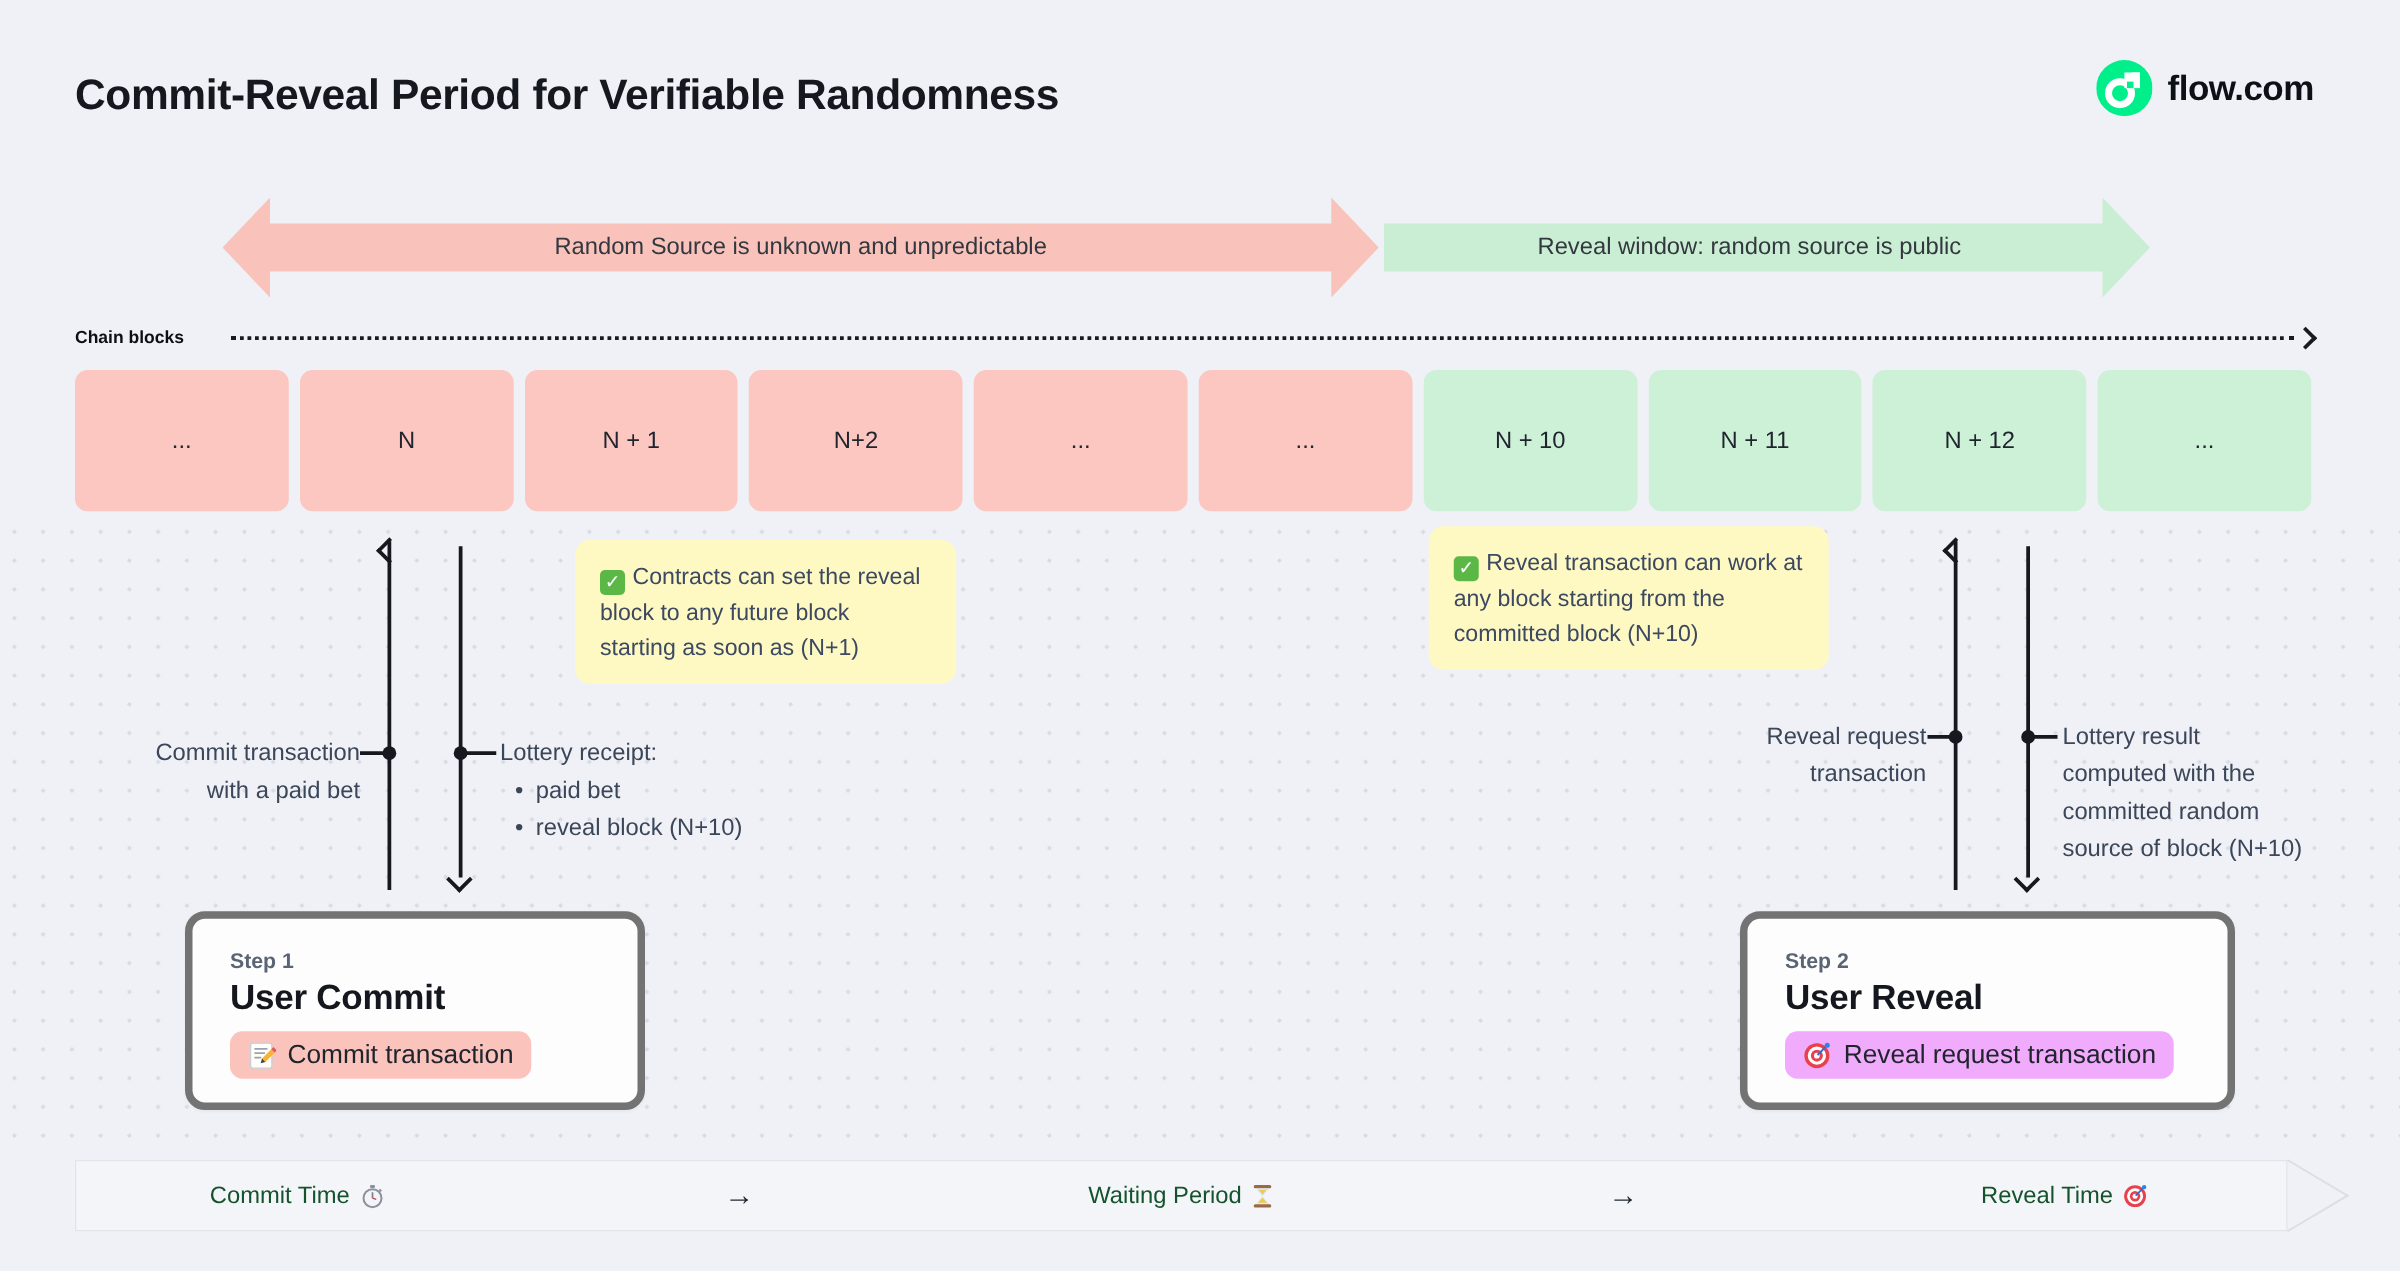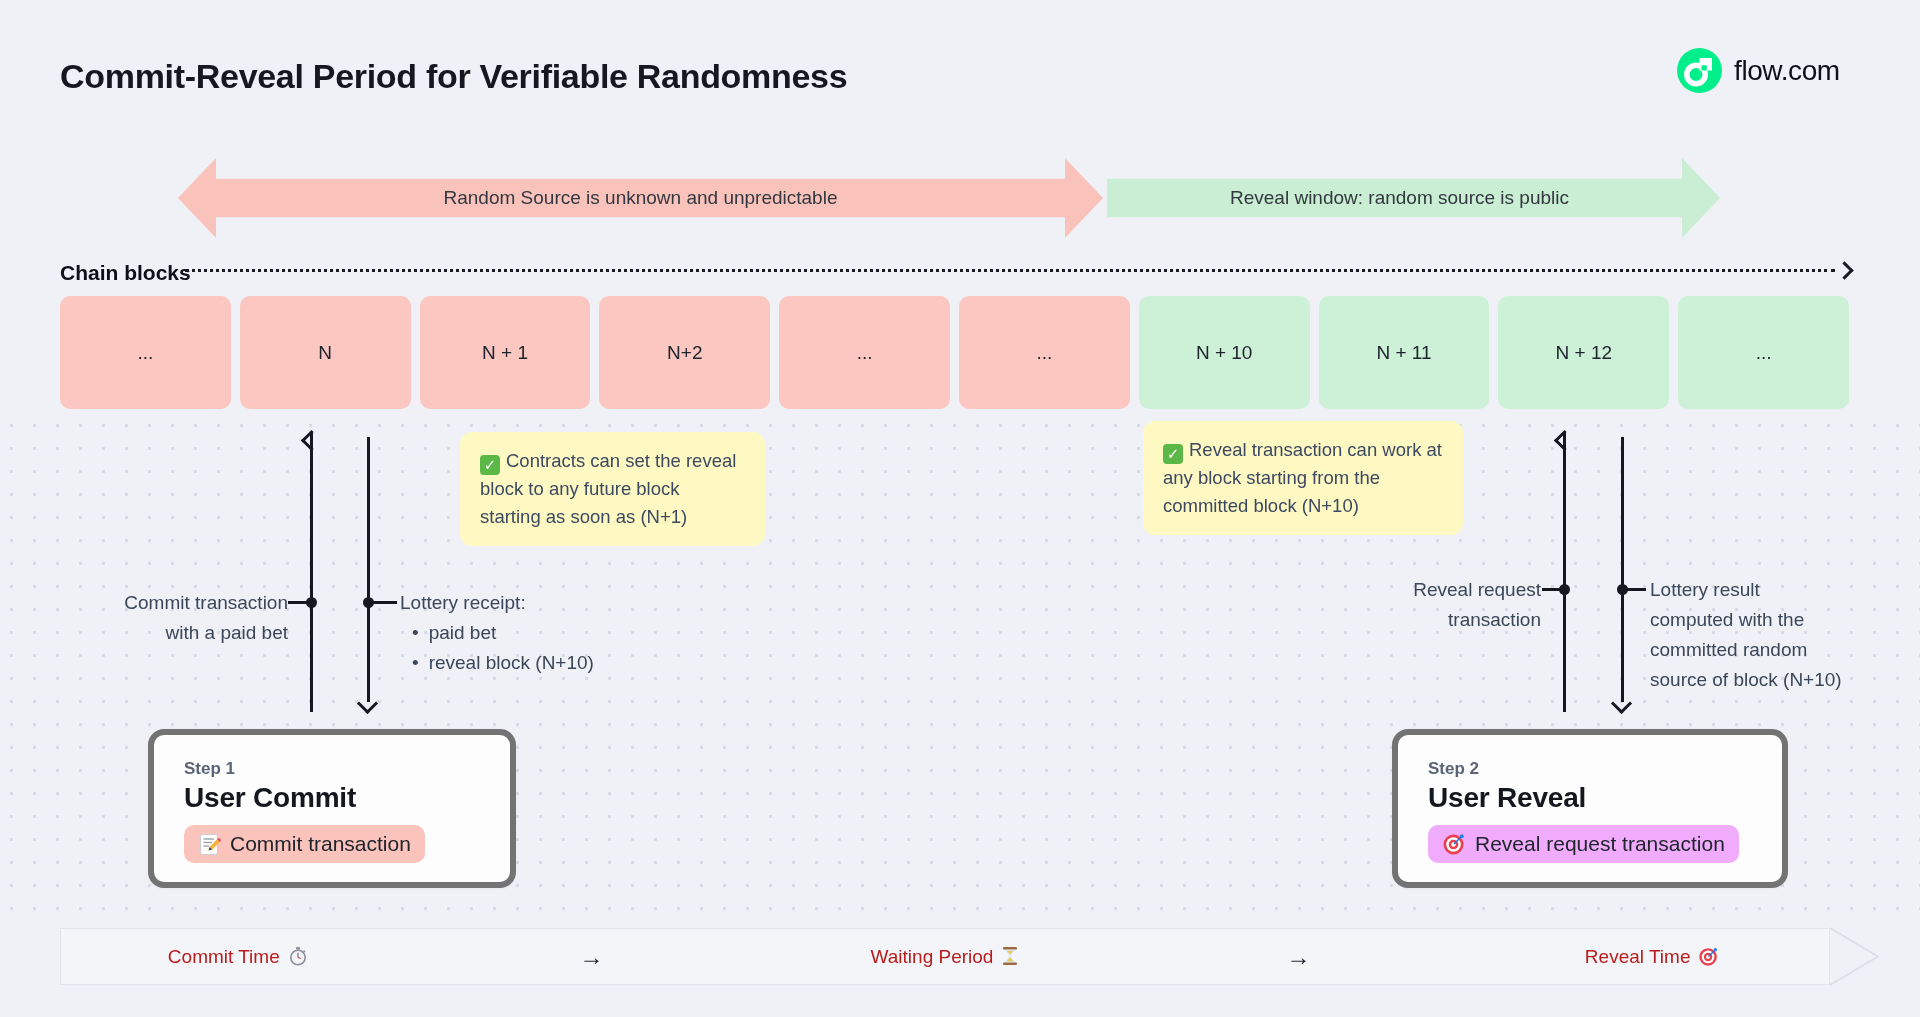--- a/index.html
+++ b/index.html
@@ -10,33 +10,33 @@
   
   .dot-band { position:absolute; left:0; top:414px; width:1920px; height:500px;
     background-image:radial-gradient(circle,#d8dbe4 1.5px,transparent 1.8px);
     background-size:23px 23px; z-index:0; }
 
   .layer { position:absolute; z-index:1; }
 
   
   .page-title { left:60px; top:57px; font-size:34px; font-weight:600; color:#15181f; letter-spacing:-.3px; }
   .brand { left:1677px; top:48px; display:flex; align-items:center; gap:12px; }
-  .brand-text { font-size:28px; font-weight:400; color:#0d1117; letter-spacing:-.4px; }
+  .brand-text { font-size:28px; font-weight:700; color:#0d1117; letter-spacing:-.4px; }
 
   
   .phase { height:80px; top:158px; display:flex; align-items:center; justify-content:center; }
   .phase-label { font-size:19px; color:#33373f; position:relative; top:0; }
   .phase-pink { left:178px; width:925px; background:#f9c3bb;
     clip-path:polygon(0 50%,38px 0,38px 26%,calc(100% - 38px) 26%,calc(100% - 38px) 0,100% 50%,calc(100% - 38px) 100%,calc(100% - 38px) 74%,38px 74%,38px 100%); }
   .phase-green { left:1107px; width:613px; background:#c9eed3;
     clip-path:polygon(0 26%,calc(100% - 38px) 26%,calc(100% - 38px) 0,100% 50%,calc(100% - 38px) 100%,calc(100% - 38px) 74%,0 74%); }
   .phase-green .phase-label { left:-14px; position:relative; }
 
   
-  .chain-label { left:60px; top:261px; font-size:21px; font-weight:700; color:#0c0f15; }
+  .chain-label { left:60px; top:261px; font-size:14px; font-weight:700; color:#0c0f15; }
   .chain-leader { left:185px; top:269px; width:1650px; height:0; border-top:3px dotted #171a21; }
   .chev { width:13px; height:13px; border-top:3px solid #171a21; border-right:3px solid #171a21; }
   .chain-chev { left:1838px; top:264px; transform:rotate(45deg); }
 
   
   .blocks { left:60px; top:296px; width:1789px; height:113px; display:flex; gap:9px; }
   .block { flex:1; border-radius:10px; display:flex; align-items:center; justify-content:center;
     font-size:19px; color:#20242e; }
   .block--commit { background:#fbc7c0; }
   .block--reveal { background:#cdf1d6; }
@@ -70,22 +70,22 @@
   .card-eyebrow { font-size:17px; font-weight:700; color:#5a6474; }
   .card-title { font-size:28px; font-weight:800; color:#14171d; margin-top:3px; letter-spacing:-.2px; }
   .badge { display:inline-flex; align-items:center; gap:9px; margin-top:11px; padding:7px 14px;
     border-radius:10px; font-size:21px; color:#20242c; }
   .badge--commit { background:#fac3bc; }
   .badge--reveal { background:#f0abfc; }
 
   
   .timeline { left:60px; top:928px; width:1770px; height:57px; background:#f4f5f9;
     border:1px solid #e2e4eb; display:flex; align-items:center; }
-  .timeline-item { flex:1; text-align:center; font-size:19px; color:#b91c1c;
-    display:flex; justify-content:center; gap:8px; }
+  .timeline-item { flex:1; text-align:center; font-size:19px; color:#14532d;
+    display:flex; align-items:center; justify-content:center; gap:8px; }
   .timeline-arrow { flex:1; text-align:center; font-size:24px; color:#1c212b; }
   .timeline-chev { left:1829px; top:927px; }
 
   svg { display:block; }
   .icon-inline { display:inline-flex; }
 </style>
 </head>
 <body>
 
 <div id="canvas">

